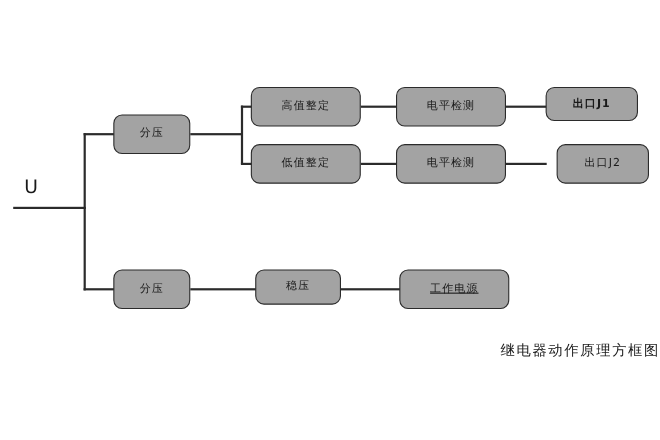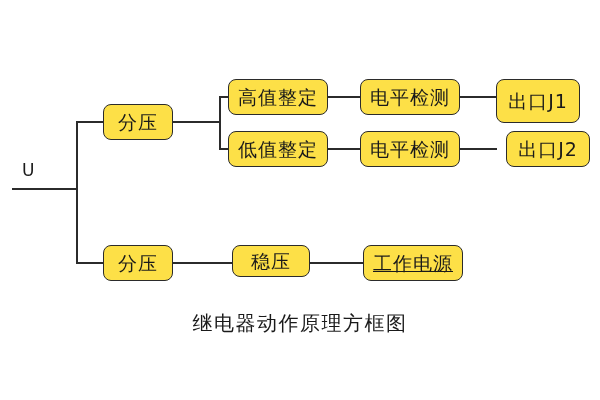--- a/index.html
+++ b/index.html
@@ -17,25 +17,25 @@
     position: relative;
     width: 600px;
     height: 400px;
     background: #ffffff;
   }
   .node {
     position: absolute;
     box-sizing: border-box;
     border: 1.5px solid #2b2b2b;
     border-radius: 8px;
-    background: #fde047;
+    background: #a3a3a3;
     display: flex;
     align-items: center;
     justify-content: center;
-    font-size: 19px;
+    font-size: 10px;
     color: #1a1a1a;
     letter-spacing: 1px;
     line-height: 1;
     z-index: 2;
   }
   .wire {
     position: absolute;
     background: #2b2b2b;
     z-index: 1;
   }
@@ -43,22 +43,22 @@
   .wire.v { width: 1.5px; }
   .src-label {
     position: absolute;
     font-size: 17px;
     color: #1a1a1a;
     z-index: 2;
   }
   .caption {
     position: absolute;
     width: 100%;
-    text-align: center;
-    font-size: 20px;
+    text-align: right;
+    font-size: 13px;
     color: #1a1a1a;
     letter-spacing: 1.5px;
   }
 </style>
 </head>
 <body>
 
 <div id="diagram-root">
 
   <div class="src-label" style="left:22px; top:160px;">U</div>
@@ -83,21 +83,21 @@
   <div class="wire h" style="left:460px; top:148px; width:37px;"></div>
 
   <div class="wire h" style="left:173px; top:262px; width:60px;"></div>
   <div class="wire h" style="left:310px; top:262px; width:54px;"></div>
 
   <div class="node" style="left:103px; top:104px; width:70px; height:36px;">分压</div>
   <div class="node" style="left:228px; top:79px;  width:100px; height:36px;">高值整定</div>
   <div class="node" style="left:228px; top:131px; width:100px; height:36px;">低值整定</div>
   <div class="node" style="left:360px; top:79px;  width:100px; height:36px;">电平检测</div>
   <div class="node" style="left:360px; top:131px; width:100px; height:36px;">电平检测</div>
-  <div class="node" style="left:496px; top:79px;  width:84px;  height:44px;">出口J1</div>
+  <div class="node" style="left:496px; top:79px;  width:84px;  height:31px;font-weight:bold;">出口J1</div>
   <div class="node" style="left:496px; top:131px; width:84px;  height:36px;margin-left:10px;">出口J2</div>
   <div class="node" style="left:103px; top:245px; width:70px;  height:36px;">分压</div>
   <div class="node" style="left:232px; top:245px; width:78px;  height:32px;">稳压</div>
   <div class="node" style="left:363px; top:245px; width:100px; height:36px;text-decoration:underline;">工作电源</div>
 
   <div class="caption" style="left:0; top:310px;">继电器动作原理方框图</div>
 
 </div>
 
 </body></html>

